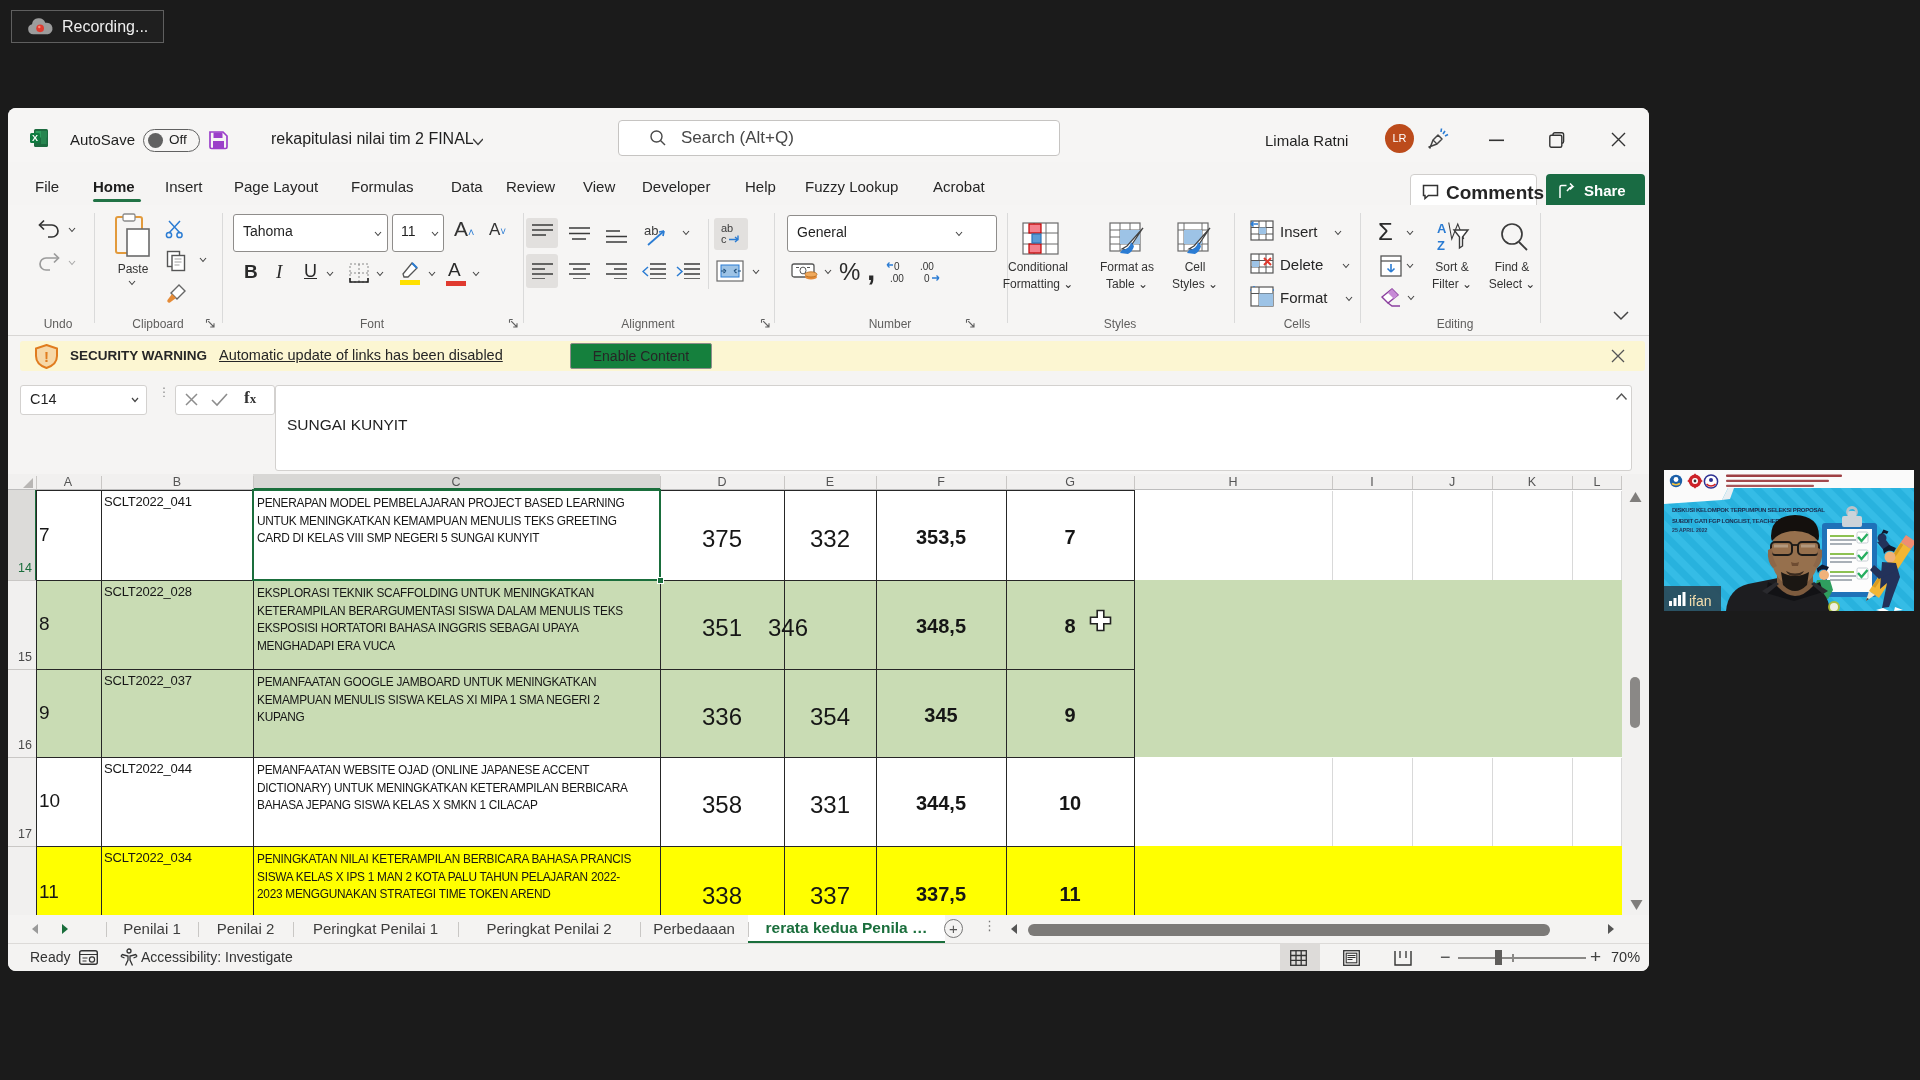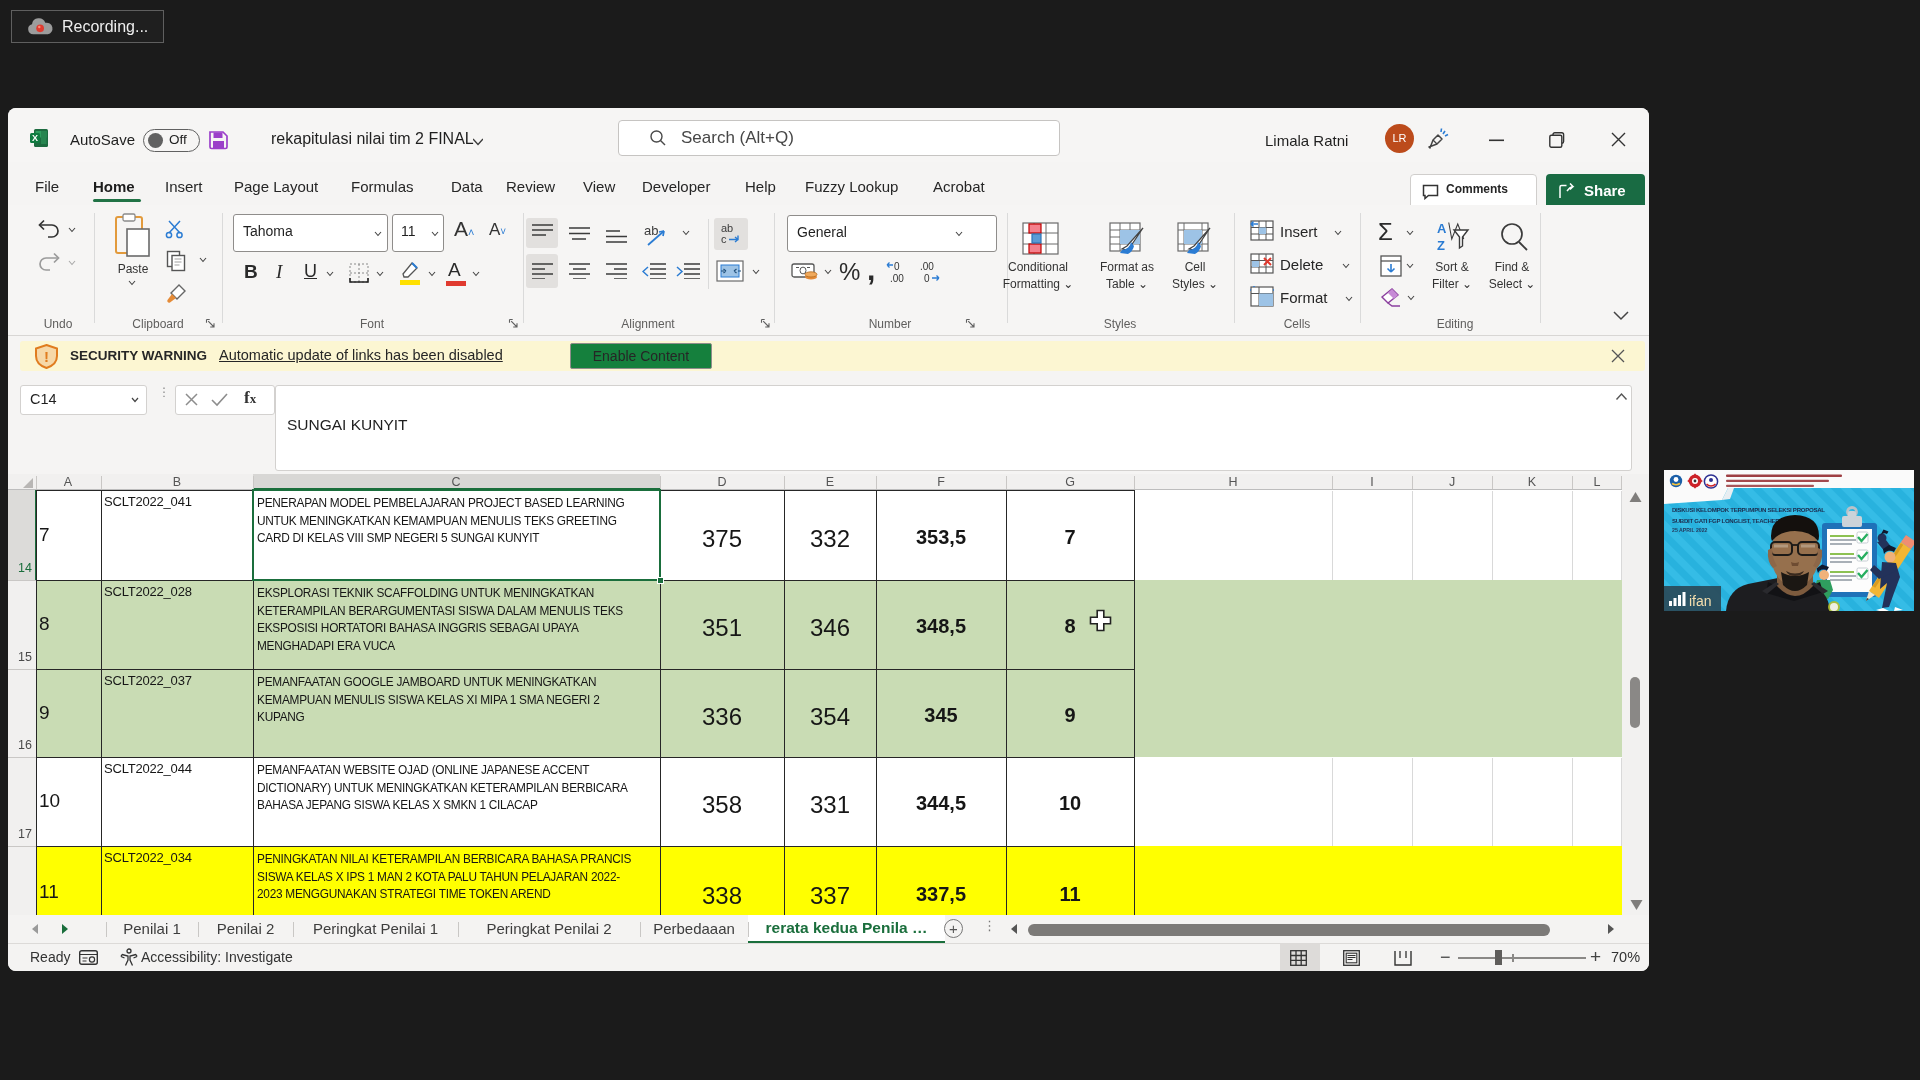--- a/index.html
+++ b/index.html
@@ -112,21 +112,21 @@
       <span class="menuitem" style="left:575px">View</span>
       <span class="menuitem" style="left:634px">Developer</span>
       <span class="menuitem" style="left:737px">Help</span>
       <span class="menuitem" style="left:797px">Fuzzy Lookup</span>
       <span class="menuitem" style="left:925px">Acrobat</span>
 
       <div class="in" style="left:1402px;top:66px;width:127px;height:35px;background:#fff;border:1px solid #d0cecc;border-radius:4px"></div>
       <svg class="in" style="left:1414px;top:76px" width="17" height="16" viewBox="0 0 17 16">
           <path d="M1.5 1.5 h14 v10 h-9 l-3.5 3 v-3 h-1.5 Z" fill="none" stroke="#333" stroke-width="1.5"></path>
         </svg>
-      <span class="in" style="left:1438px;top:74px;font-size:12px;font-weight:bold;color:#252525">Comments</span>
+      <span class="in" style="left:1438px;top:74px;font-size:19px;font-weight:bold;color:#252525">Comments</span>
       <div class="in" style="left:1538px;top:66px;width:99px;height:35px;background:#196b43;border-radius:4px"></div>
       <svg class="in" style="left:1550px;top:75px" width="18" height="17" viewBox="0 0 18 17">
           <path d="M2 15 v-11 a1.5 1.5 0 0 1 1.5-1.5 h5" fill="none" stroke="#fff" stroke-width="1.5"></path>
           <path d="M9 8 c3-4 4-4 6-4.5 l-3-3 m3 3 l-3 3" fill="none" stroke="#fff" stroke-width="1.5"></path>
         </svg>
       <span class="in" style="left:1576px;top:74px;font-size:15px;font-weight:bold;color:#fff">Share</span>
     </div>
     <div class="in" id="ribbon">
       <div class="gsep" style="left:86px"></div>
       <div class="gsep" style="left:214px"></div>
@@ -531,21 +531,21 @@
       <span class="cell" style="left:760px;top:51px;width:124px;text-align:center;font-size:24px">332</span>
       <span class="cell" style="left:868px;top:52px;width:130px;text-align:center;font-size:20px;font-weight:bold">353,5</span>
       <span class="cell" style="left:998px;top:52px;width:128px;text-align:center;font-size:20px;font-weight:bold">7</span>
       <span class="cell" style="left:31px;top:139px;font-size:19px">8</span>
       <span class="cell" style="left:96px;top:110px;font-size:13px;letter-spacing:-0.2px">SCLT2022_028</span>
       <span class="cell" style="left:249px;top:111.0px;font-size:13.4px;white-space:nowrap;letter-spacing:-0.3px;transform:scaleX(0.885);transform-origin:0 0">EKSPLORASI TEKNIK SCAFFOLDING UNTUK MENINGKATKAN</span>
       <span class="cell" style="left:249px;top:128.5px;font-size:13.4px;white-space:nowrap;letter-spacing:-0.3px;transform:scaleX(0.885);transform-origin:0 0">KETERAMPILAN BERARGUMENTASI SISWA DALAM MENULIS TEKS</span>
       <span class="cell" style="left:249px;top:146.0px;font-size:13.4px;white-space:nowrap;letter-spacing:-0.3px;transform:scaleX(0.885);transform-origin:0 0">EKSPOSISI HORTATORI BAHASA INGGRIS SEBAGAI UPAYA</span>
       <span class="cell" style="left:249px;top:163.5px;font-size:13.4px;white-space:nowrap;letter-spacing:-0.3px;transform:scaleX(0.885);transform-origin:0 0">MENGHADAPI ERA VUCA</span>
       <span class="cell" style="left:652px;top:140px;width:124px;text-align:center;font-size:24px">351</span>
-      <span class="cell" style="left:760px;top:140px;width:124px;text-align:center;font-size:24px">346</span>
+      <span class="cell" style="left:760px;top:140px;width:124px;font-size:24px">346</span>
       <span class="cell" style="left:868px;top:141px;width:130px;text-align:center;font-size:20px;font-weight:bold">348,5</span>
       <span class="cell" style="left:998px;top:141px;width:128px;text-align:center;font-size:20px;font-weight:bold">8</span>
       <span class="cell" style="left:31px;top:228px;font-size:19px">9</span>
       <span class="cell" style="left:96px;top:199px;font-size:13px;letter-spacing:-0.2px">SCLT2022_037</span>
       <span class="cell" style="left:249px;top:200.0px;font-size:13.4px;white-space:nowrap;letter-spacing:-0.3px;transform:scaleX(0.885);transform-origin:0 0">PEMANFAATAN GOOGLE JAMBOARD UNTUK MENINGKATKAN</span>
       <span class="cell" style="left:249px;top:217.5px;font-size:13.4px;white-space:nowrap;letter-spacing:-0.3px;transform:scaleX(0.885);transform-origin:0 0">KEMAMPUAN MENULIS SISWA KELAS XI MIPA 1 SMA NEGERI 2</span>
       <span class="cell" style="left:249px;top:235.0px;font-size:13.4px;white-space:nowrap;letter-spacing:-0.3px;transform:scaleX(0.885);transform-origin:0 0">KUPANG</span>
       <span class="cell" style="left:652px;top:229px;width:124px;text-align:center;font-size:24px">336</span>
       <span class="cell" style="left:760px;top:229px;width:124px;text-align:center;font-size:24px">354</span>
       <span class="cell" style="left:868px;top:230px;width:130px;text-align:center;font-size:20px;font-weight:bold">345</span>

